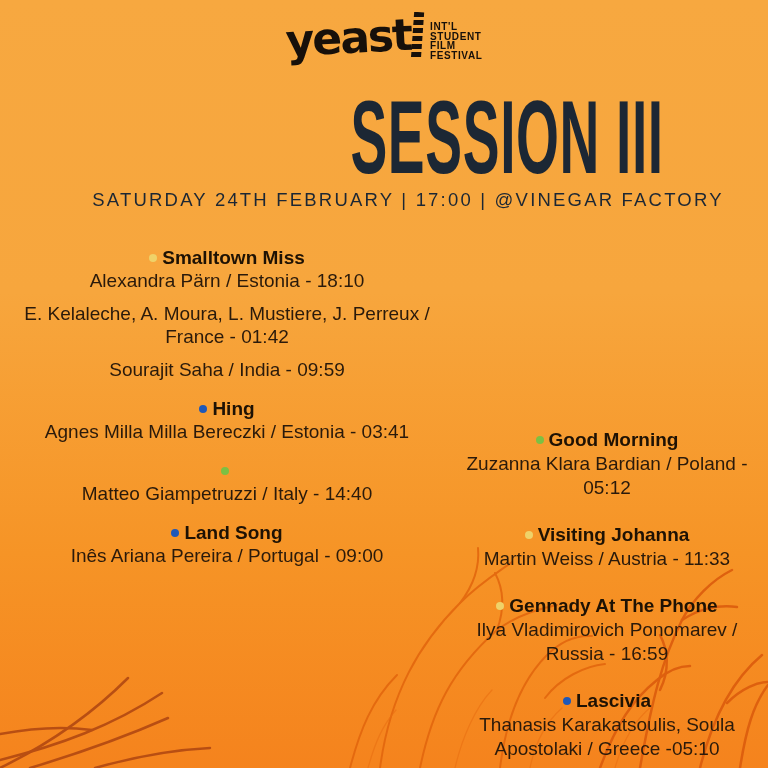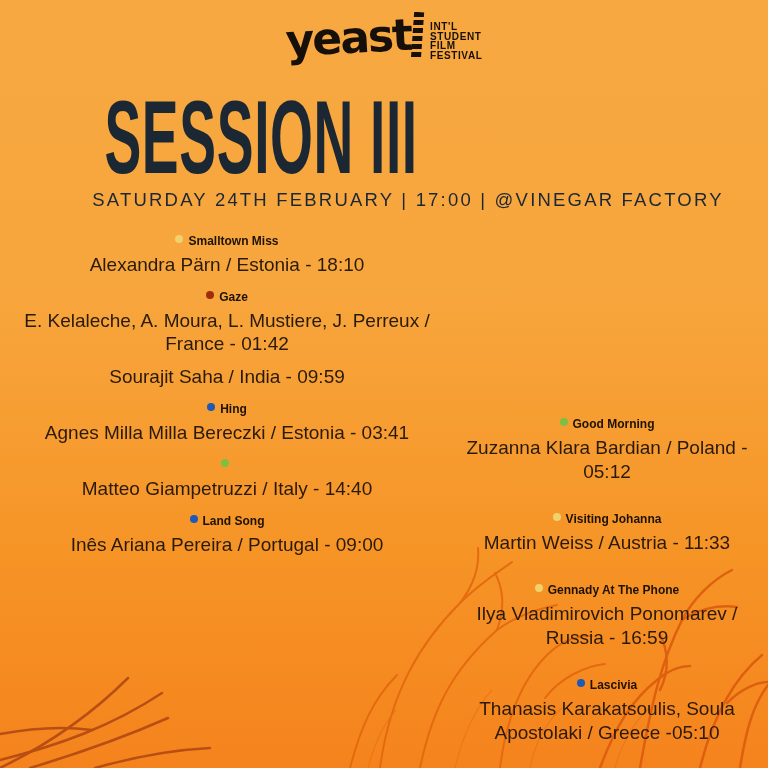--- a/index.html
+++ b/index.html
@@ -19,36 +19,36 @@
   .logo-word {
     font-family:"DejaVu Sans", sans-serif; font-weight:bold; font-size:44px; letter-spacing:-2px;
     color:#17100A; transform:rotate(-3deg); line-height:1;
   }
   .logo-strip { width:10px; height:46px; margin:0 3px 6px 2px;
     background:repeating-linear-gradient(180deg,#17100A 0 5px,transparent 5px 8px); transform:rotate(4deg); }
   .logo-tag { display:flex; flex-direction:column; margin-left:4px; margin-top:6px; }
   .logo-tag span { font-size:10px; line-height:9.5px; font-weight:bold; letter-spacing:0.6px; color:#17100A; }
 
   
-  .title-wrap { position:absolute; top:86px; left:0; width:768px; text-align:left; }
+  .title-wrap { position:absolute; top:86px; left:0; width:768px; text-align:right; }
   .title {
     display:inline-block; font-weight:700; font-size:92px; line-height:92px;
     letter-spacing:1px; color:#1C2734; transform:scale(0.60,1.12); transform-origin:center top;
     white-space:nowrap;
   }
   .subtitle-wrap { position:absolute; top:189px; left:0; width:768px; text-align:center; }
   .subtitle { font-size:18.5px; letter-spacing:2.2px; font-weight:500; color:#1C2734; white-space:nowrap;padding-left:48px; }
 
   
   .col { position:absolute; text-align:center; color:#241607; }
   .col-left  { left:8px;  top:230px; width:438px; }
   .col-right { left:450px; top:412px; width:314px; }
   .col-left  .film { margin-bottom:10px; }
   .col-right .film { margin-bottom:23px; }
-  .film-title { font-size:12px; line-height:23px; font-weight:700; color:#1E1204; }
+  .film-title { font-size:19px; line-height:23px; font-weight:700; color:#1E1204;margin-top:16px; }
   .col-right .film-title { line-height:24px; }
   .film-credit { font-size:19px; line-height:23px; color:#2A1A0B; }
   .col-right .film-credit { line-height:24px; }
   .dot { display:inline-block; width:8px; height:8px; border-radius:50%; margin-right:5px; vertical-align:2px; }
 
   
   .legend { position:absolute; left:8px; bottom:6px; }
   .legend-row { display:flex; align-items:center; height:13px; }
   .legend-dash { width:16px; height:3.5px; border-radius:2px; margin-right:2px; flex:none; }
   .legend-label { font-size:14.5px; line-height:13px; color:#6A5742; letter-spacing:0.3px; }
@@ -111,21 +111,20 @@
   </div>
 
   <div class="col col-left">
 
     <div class="film">
       <div class="film-title"><span class="dot" style="background: rgb(239, 210, 105);"></span><span>Smalltown Miss</span></div>
       <div class="film-credit">Alexandra Pärn / Estonia - 18:10</div>
     </div>
 
     <div class="film">
-      <div class="film-title"><span class="dot" style="background: rgb(160, 44, 12);"></span><span>Gaze</span></div>
       <div class="film-credit">E. Kelaleche, A. Moura, L. Mustiere, J. Perreux / France - 01:42</div>
     </div>
 
     <div class="film">
       <div class="film-credit">Sourajit Saha / India - 09:59</div>
     </div>
 
     <div class="film">
       <div class="film-title"><span class="dot" style="background: rgb(30, 88, 184);"></span><span>Hing</span></div>
       <div class="film-credit">Agnes Milla Milla Bereczki / Estonia - 03:41</div>

